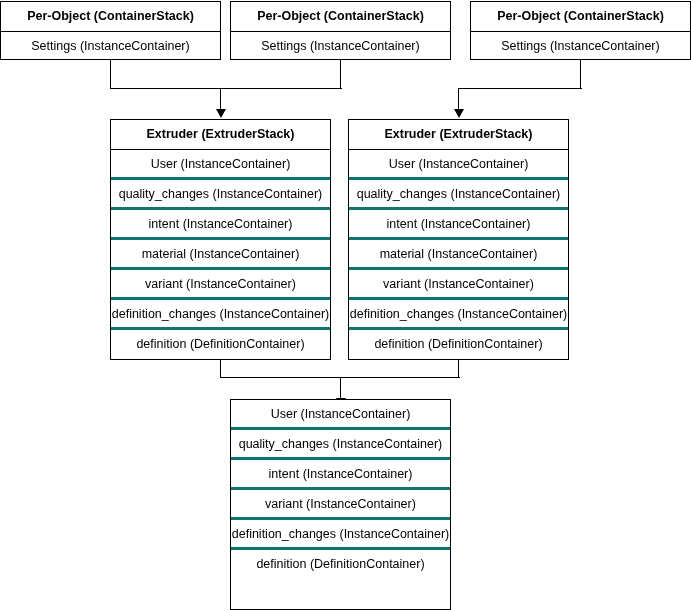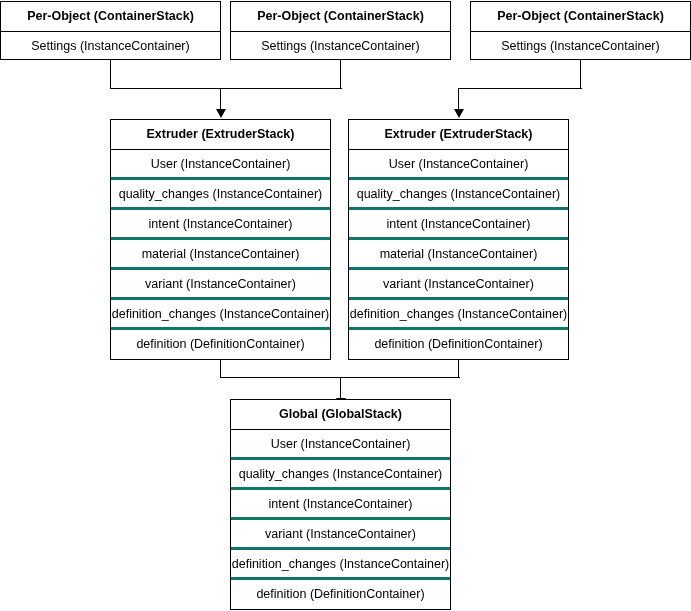--- a/index.html
+++ b/index.html
@@ -107,21 +107,20 @@
     <div class="row">definition (DefinitionContainer)</div>
   </div>
 
   <div class="edge v" style="left:220px; top:360px; height:18px;"></div>
   <div class="edge v" style="left:458px; top:360px; height:18px;"></div>
   <div class="edge h" style="left:220px; top:377px; width:240px;"></div>
   <div class="edge v" style="left:340px; top:377px; height:22px;"></div>
   <div class="arrowhead" style="left:336px; top:398px;"></div>
 
   <div class="box" style="left:230px; top:399px; width:221px; height:211px;">
-    <div class="row header">Global (GlobalStack)</div>
     <div class="row">User (InstanceContainer)</div>
     <div class="row">quality_changes (InstanceContainer)</div>
     <div class="row">intent (InstanceContainer)</div>
     <div class="row">variant (InstanceContainer)</div>
     <div class="row">definition_changes (InstanceContainer)</div>
     <div class="row">definition (DefinitionContainer)</div>
   </div>
 
 </div>
 

